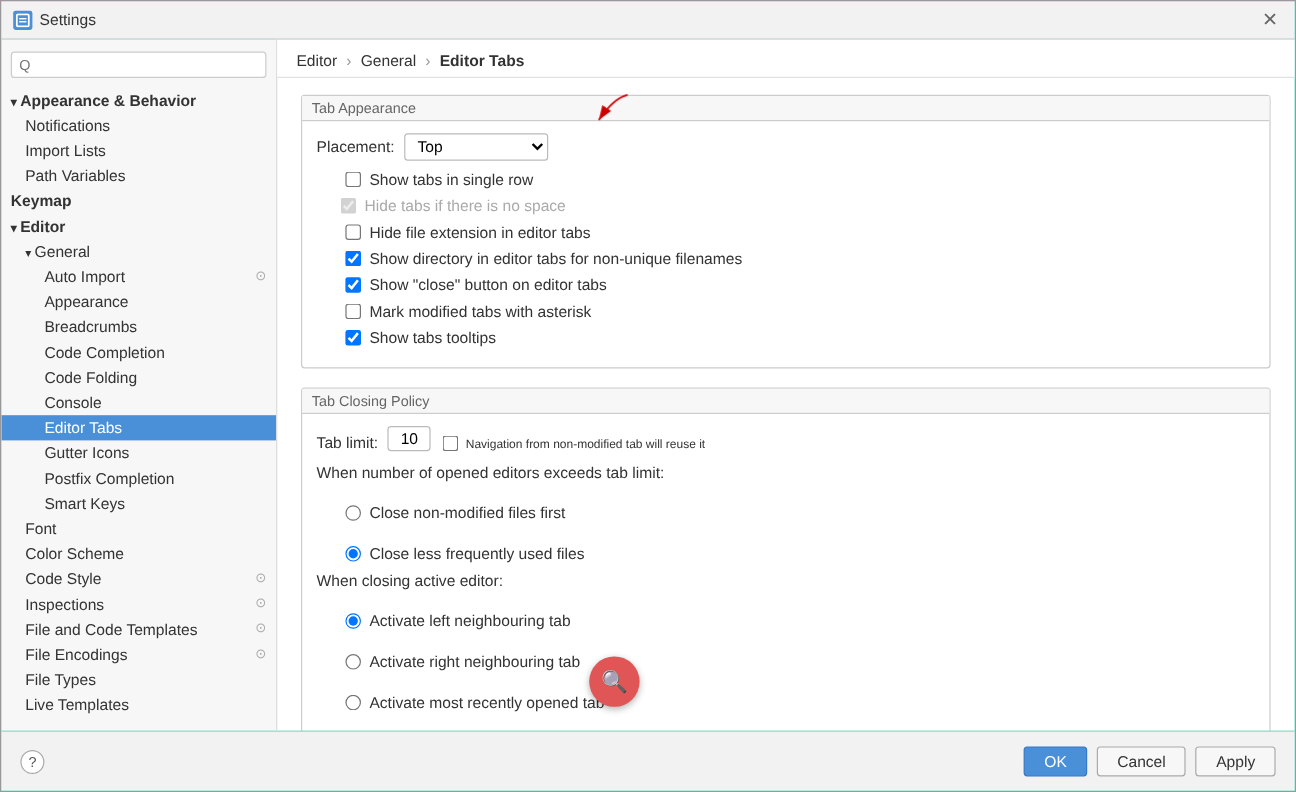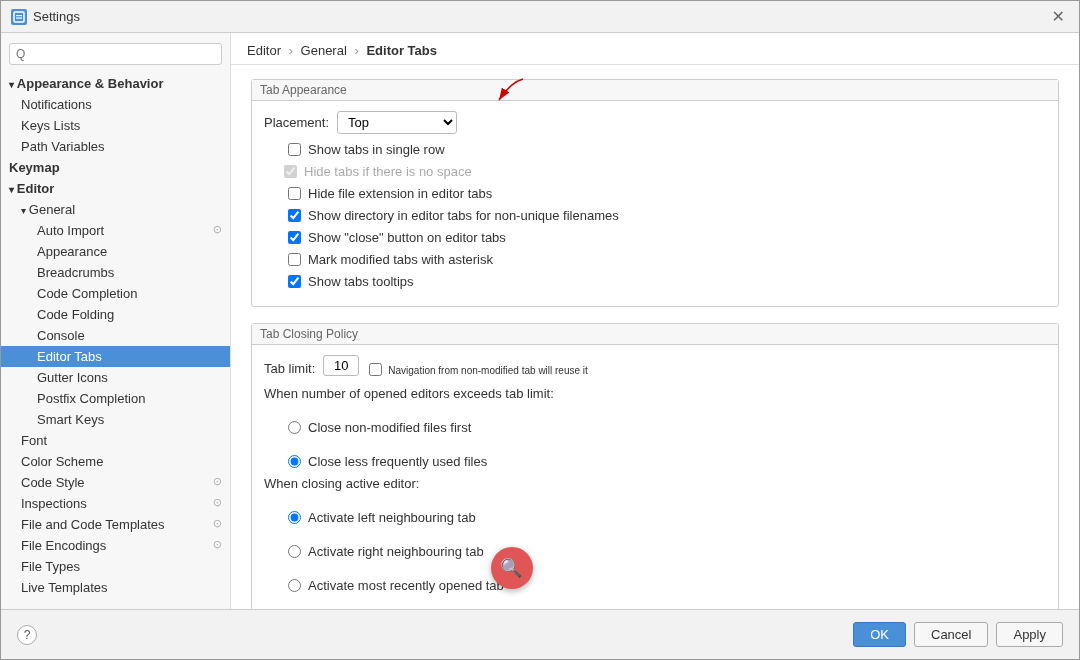--- a/index.html
+++ b/index.html
@@ -339,21 +339,21 @@
   <div class="main-content">
 
     <div class="sidebar">
       <div class="search-bar">
         <input type="text" placeholder="Q" style="">
       </div>
 
       <div id="sidebar-items">
           <div class="sidebar-item" style="padding-left: 8px; font-weight: bold;"><span style="font-size:10px;">▾ </span>Appearance &amp; Behavior</div>
           <div class="sidebar-item" style="padding-left: 20px;">Notifications</div>
-          <div class="sidebar-item" style="padding-left: 20px;">Keys Lists</div>
+          <div class="sidebar-item" style="padding-left: 20px;">Import Lists</div>
           <div class="sidebar-item" style="padding-left: 20px;">Path Variables</div>
           <div class="sidebar-item" style="font-weight: bold; padding-left: 8px;">Keymap</div>
           <div class="sidebar-item" style="padding-left: 8px; font-weight: bold;"><span style="font-size:10px;">▾ </span>Editor</div>
           <div class="sidebar-item" style="padding-left: 20px; font-weight: normal;"><span style="font-size:10px;">▾ </span>General</div>
           <div class="sidebar-item" style="padding-left: 36px;">Auto Import <span class="icon-badge">⊙</span></div>
           <div class="sidebar-item" style="padding-left: 36px;">Appearance</div>
           <div class="sidebar-item" style="padding-left: 36px;">Breadcrumbs</div>
           <div class="sidebar-item" style="padding-left: 36px;">Code Completion</div>
           <div class="sidebar-item" style="padding-left: 36px;">Code Folding</div>
           <div class="sidebar-item" style="padding-left: 36px;">Console</div>

